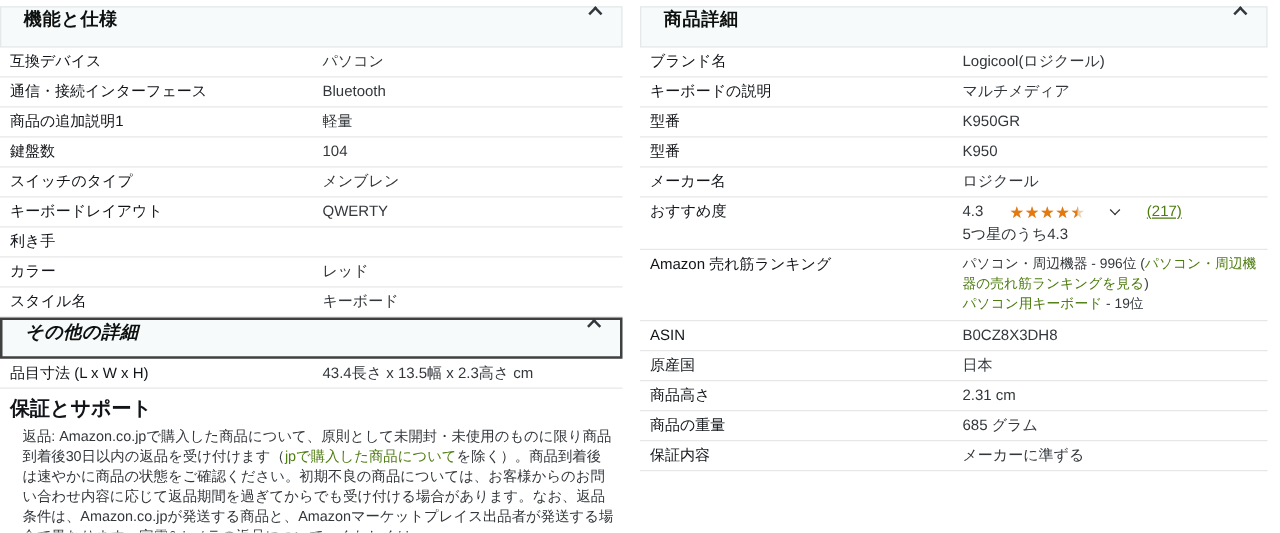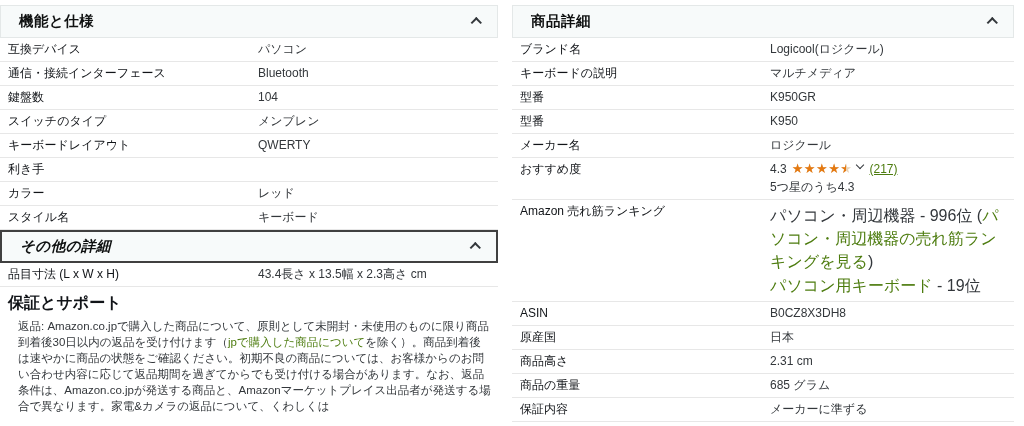--- a/index.html
+++ b/index.html
@@ -12,21 +12,21 @@
   }
   .page { display: flex; padding-top: 5px; }
   .col-left  { width: 498px; margin-right: 14px; }
   .col-right { width: 502px; }
 
   
   .sec-header {
     height: 33px;
     background: #f7fafa;
     border: 1px solid #e4e8e8;
-    display: flex; align-items: center; justify-content: space-between;
+    display: flex; justify-content: space-between;
     padding: 0 16px 0 18px;
     cursor: pointer;
   }
   .sec-header.focused { border: 2px solid #404040; font-style: italic; }
   .sec-title {
     font-weight: bold;
     font-size: 14.5px;
     color: #0f1111;
     letter-spacing: 0.5px;
   }
@@ -57,21 +57,21 @@
   .spec-value {
     flex: 1;
     padding: 4px 8px 4px 6px;
     color: #33373b;
   }
 
   .link { color: #4d7c0f; cursor: pointer; text-decoration: none; }
   .link.underline { text-decoration: underline; }
 
   
-  .rating-line1 { display: flex; align-items: flex-start; }
+  .rating-line1 { display: flex; align-items: center; gap: 16px; }
   .rating-score { color: #33373b; margin-right: 5px; }
   .stars {
     position: relative; display: inline-block;
     font-size: 13px; line-height: 1;
     color: #e9d4b9;
     letter-spacing: 0.5px;
   }
   .stars-fill {
     position: absolute; left: 0; top: 0;
     overflow: hidden; white-space: nowrap;
@@ -81,21 +81,21 @@
     width: 6px; height: 6px;
     border-right: 1.5px solid #33373b;
     border-bottom: 1.5px solid #33373b;
     transform: rotate(45deg);
     display: inline-block;
     margin: 0 6px 3px 5px;
     cursor: pointer;
   }
   .rating-line2 { margin-top: 3px; color: #33373b; }
 
-  .ranking-value { font-size: 16px; line-height: 1.45; }
+  .ranking-value { font-size: 11px; line-height: 1.45; }
 
   
   .warranty-heading {
     font-size: 16px;
     font-weight: bold;
     color: #111418;
     padding: 6px 0 3px 8px;
   }
   .warranty-text {
     padding: 1px 6px 0 18px;
@@ -115,20 +115,24 @@
       <span class="sec-title">機能と仕様</span>
       <span class="chev-up"></span>
     </div>
     <div class="spec-row">
       <div class="spec-label">互換デバイス</div>
       <div class="spec-value">パソコン</div>
     </div>
     <div class="spec-row">
       <div class="spec-label">通信・接続インターフェース</div>
       <div class="spec-value">Bluetooth</div>
+    </div>
+    <div class="spec-row">
+      <div class="spec-label">商品の追加説明1</div>
+      <div class="spec-value">軽量</div>
     </div>
     <div class="spec-row">
       <div class="spec-label">鍵盤数</div>
       <div class="spec-value">104</div>
     </div>
     <div class="spec-row">
       <div class="spec-label">スイッチのタイプ</div>
       <div class="spec-value">メンブレン</div>
     </div>
     <div class="spec-row">

